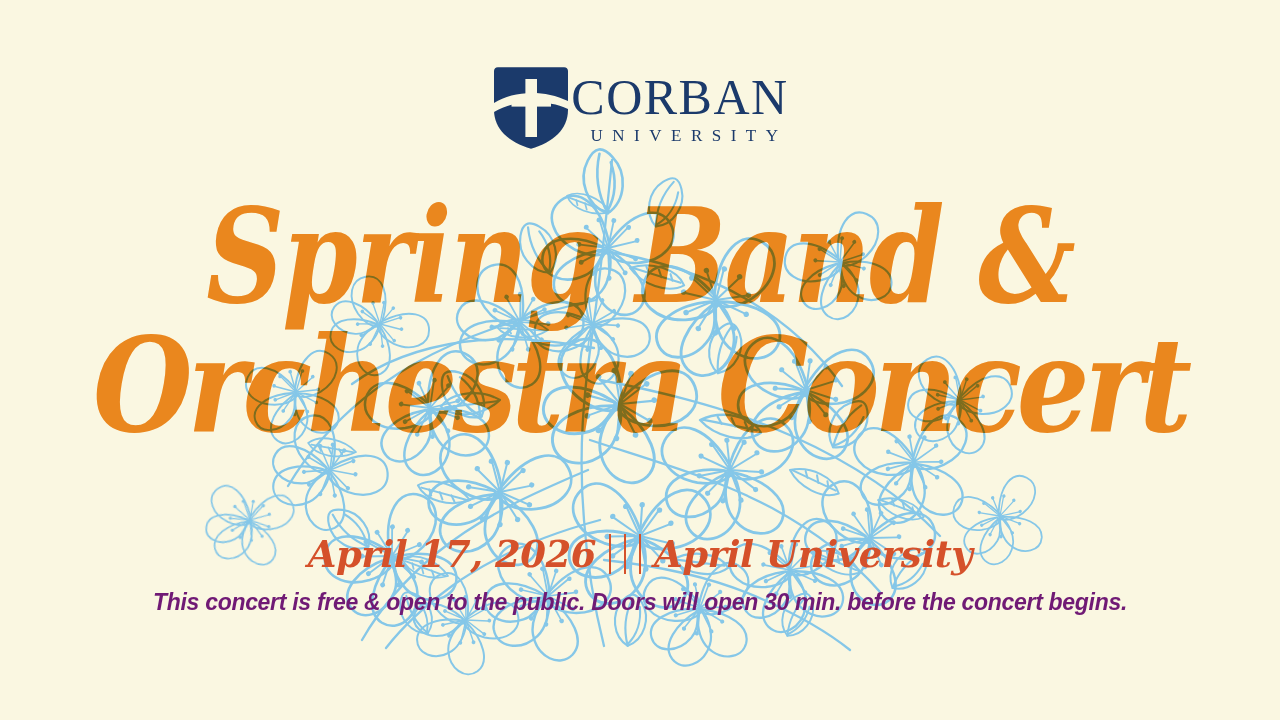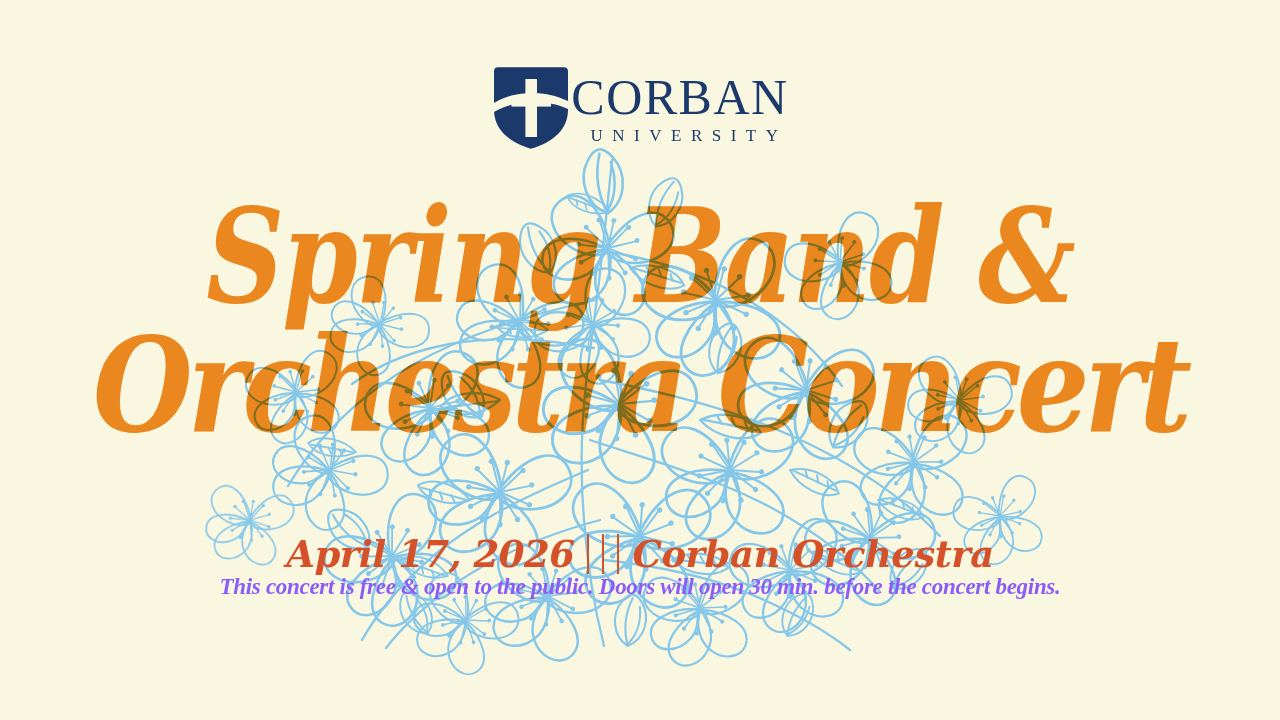--- a/index.html
+++ b/index.html
@@ -121,26 +121,27 @@
     gap: 13px;
   }
   .venue-sep {
     display: inline-block;
     width: 2px;
     height: 40px;
     background: #d5512a;
     flex: 0 0 auto;
   }
   #disclaimer-line {
-    font-family: Liberation Serif, serif;
+    font-family: Liberation Sans, sans-serif;
     font-size: 23px;
     font-weight: 700;
     font-style: italic;
-    color: #8b5cf6;
+    color: #701a75;
     letter-spacing: -.3px;
+    margin-top: 15px;
     white-space: nowrap;
   }
 </style>
 </head>
 <body>
 
 <div id="poster">
 
   <svg id="floral-layer" viewBox="0 0 1280 720" xmlns="http://www.w3.org/2000/svg" aria-hidden="true">
     <defs>
@@ -286,18 +287,18 @@
     <span class="headline-line" id="headline-line-1">Spring Band &amp;</span>
     <span class="headline-line" id="headline-line-2">Orchestra Concert</span>
   </div>
 
   <div id="details-block">
     <div id="venue-line">
       <span>April 17, 2026</span>
       <span class="venue-sep"></span>
       <span class="venue-sep"></span>
       <span class="venue-sep"></span>
-      <span>Corban Orchestra</span>
+      <span>April University</span>
     </div>
     <div id="disclaimer-line">This concert is free &amp; open to the public. Doors will open 30 min. before the concert begins.</div>
   </div>
 
 </div>
 
 </body></html>

